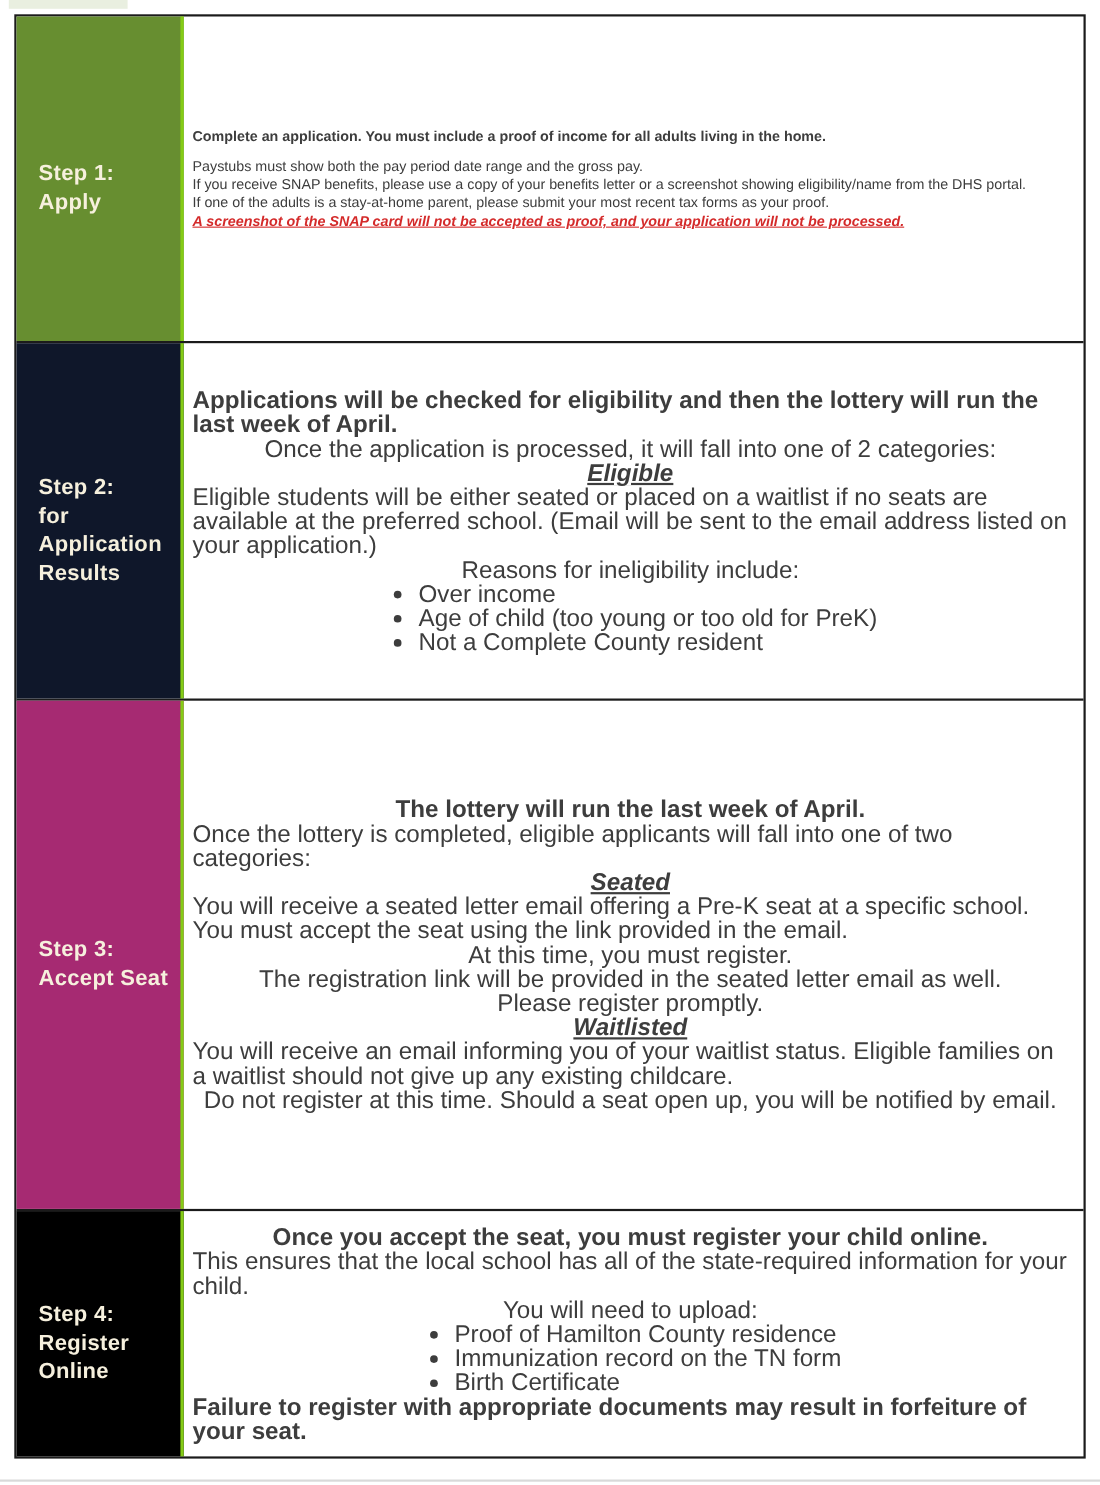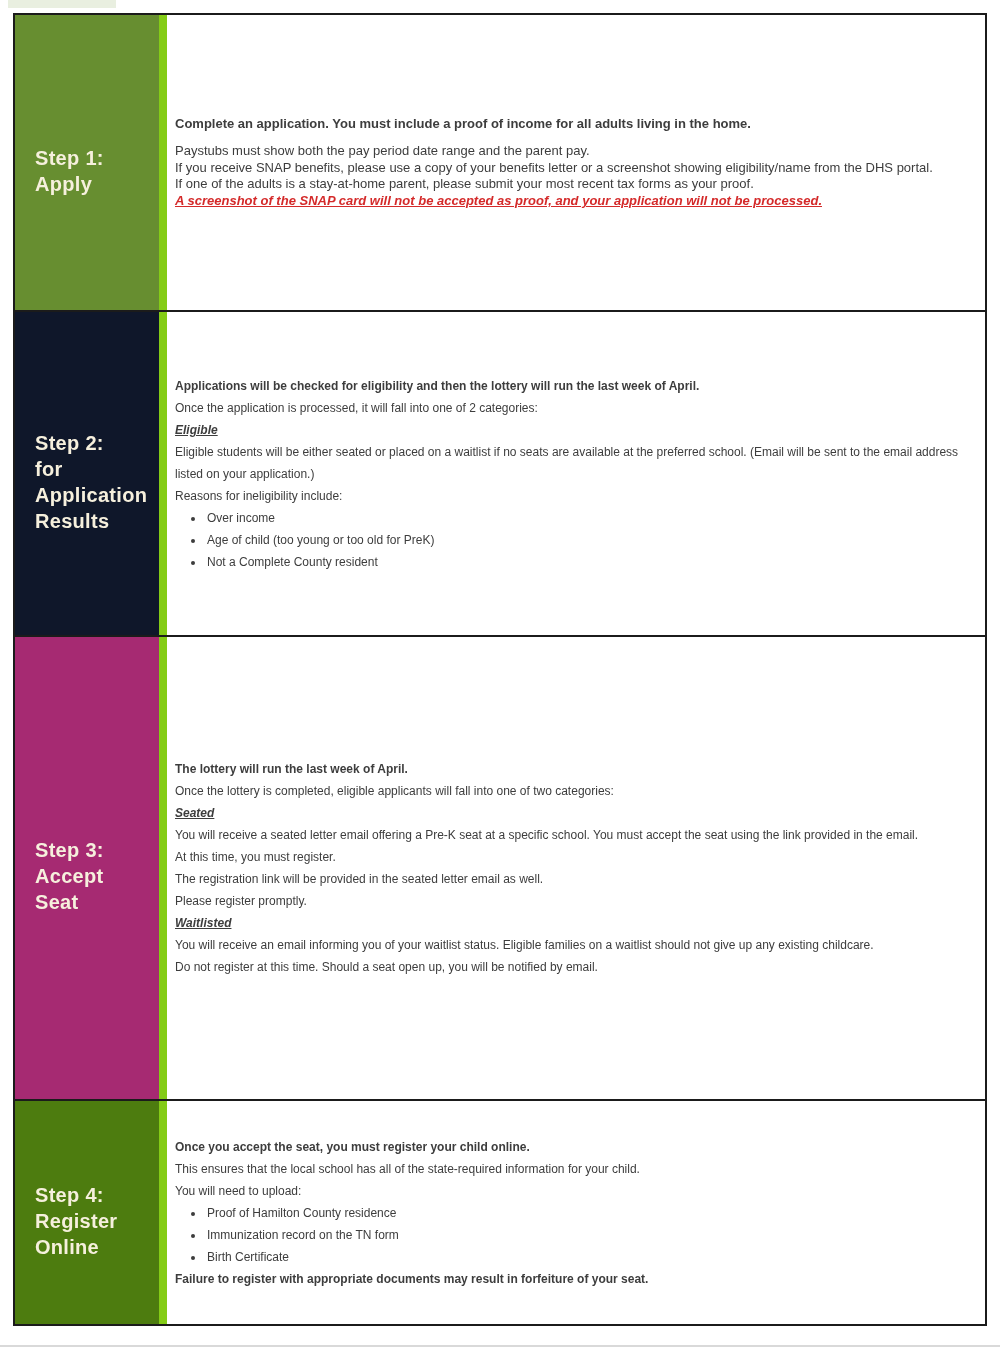--- a/index.html
+++ b/index.html
@@ -29,44 +29,44 @@
   }
   .step-row { display: flex; }
   .step-row + .step-row { border-top: 2px solid #1b1b1b; }
   .row-1 { height: 295px; }
   .row-2 { height: 325px; }
   .row-3 { height: 464px; }
   .row-4 { height: 225px; }
 
   .step-sidebar {
     width: 152px; flex: 0 0 152px;
-    border-right: 8px solid #84cc16;
+    border-right: 3px solid #84cc16;
     display: flex; flex-direction: column; justify-content: center;
     padding: 16px 8px 0 20px;
   }
   .sidebar-green   { background: #678e30; }
   .sidebar-orange  { background: #0f172a; }
   .sidebar-magenta { background: #a62a72; }
-  .sidebar-blue    { background: #4d7c0f; }
+  .sidebar-blue    { background: #000000; }
   .step-label-line {
     color: #f6f0dd;
     font-weight: bold;
     font-size: 20px;
     line-height: 26px;
     letter-spacing: 0.3px;
   }
 
   .step-content {
     flex: 1 1 auto;
     display: flex; flex-direction: column; justify-content: center;
     padding: 0 14px 0 8px;
     color: #3d3d3d;
   }
   
-  .body-lg { font-size: 12px; line-height: 22px; }
+  .body-lg { font-size: 22px; line-height: 22px; align-items: center; }
   .body-lg > * + * { margin-top: 21px; }
   .body-lg p { margin: 0; }
   .body-lg .subhead + p, .body-lg .subhead + ul { margin-top: 0; }
   .body-lg p.tight + ul { margin-top: 0; }
   
   .body-sm { font-size: 13px; line-height: 16.5px; }
   .body-sm > * + * { margin-top: 11px; }
   .body-sm p { margin: 0; }
   .line-group p { margin: 0; }
 
@@ -88,21 +88,21 @@
 <div class="steps-table">
 
   <div class="step-row row-1">
     <div class="step-sidebar sidebar-green">
       <div class="step-label-line">Step 1:</div>
       <div class="step-label-line">Apply</div>
     </div>
     <div class="step-content body-sm">
       <p class="bold">Complete an application. You must include a proof of income for all adults living in the home.</p>
       <div class="line-group">
-        <p>Paystubs must show both the pay period date range and the parent pay.</p>
+        <p>Paystubs must show both the pay period date range and the gross pay.</p>
         <p>If you receive SNAP benefits, please use a copy of your benefits letter or a screenshot showing eligibility/name from the DHS portal.</p>
         <p>If one of the adults is a stay-at-home parent, please submit your most recent tax forms as your proof.</p>
         <p class="warning">A screenshot of the SNAP card will not be accepted as proof, and your application will not be processed.</p>
       </div>
     </div>
   </div>
 
   <div class="step-row row-2">
     <div class="step-sidebar sidebar-orange">
       <div class="step-label-line">Step 2:</div>

